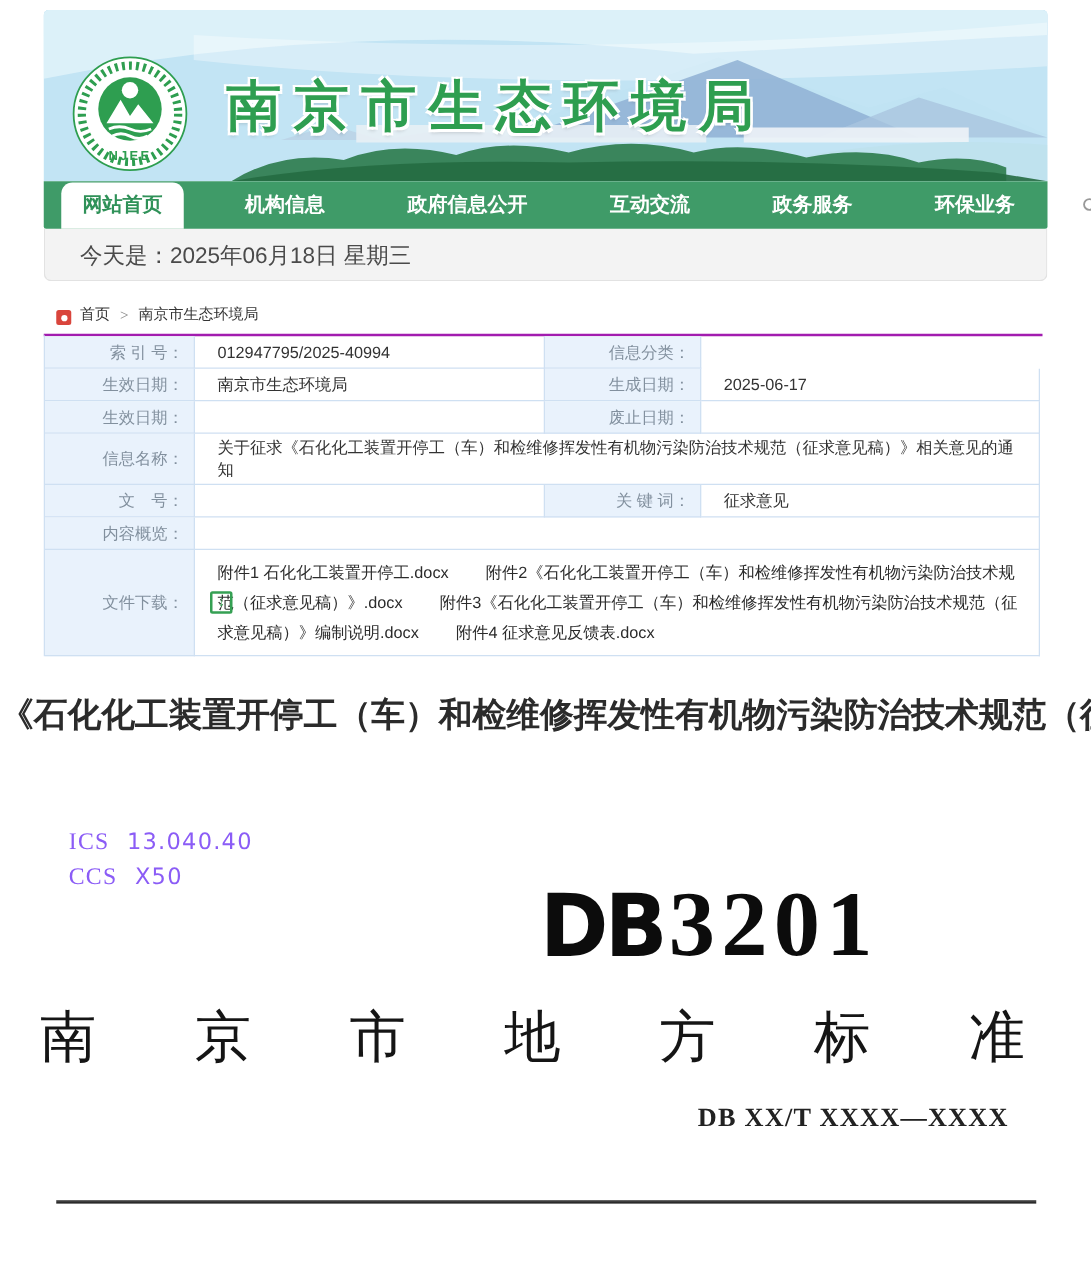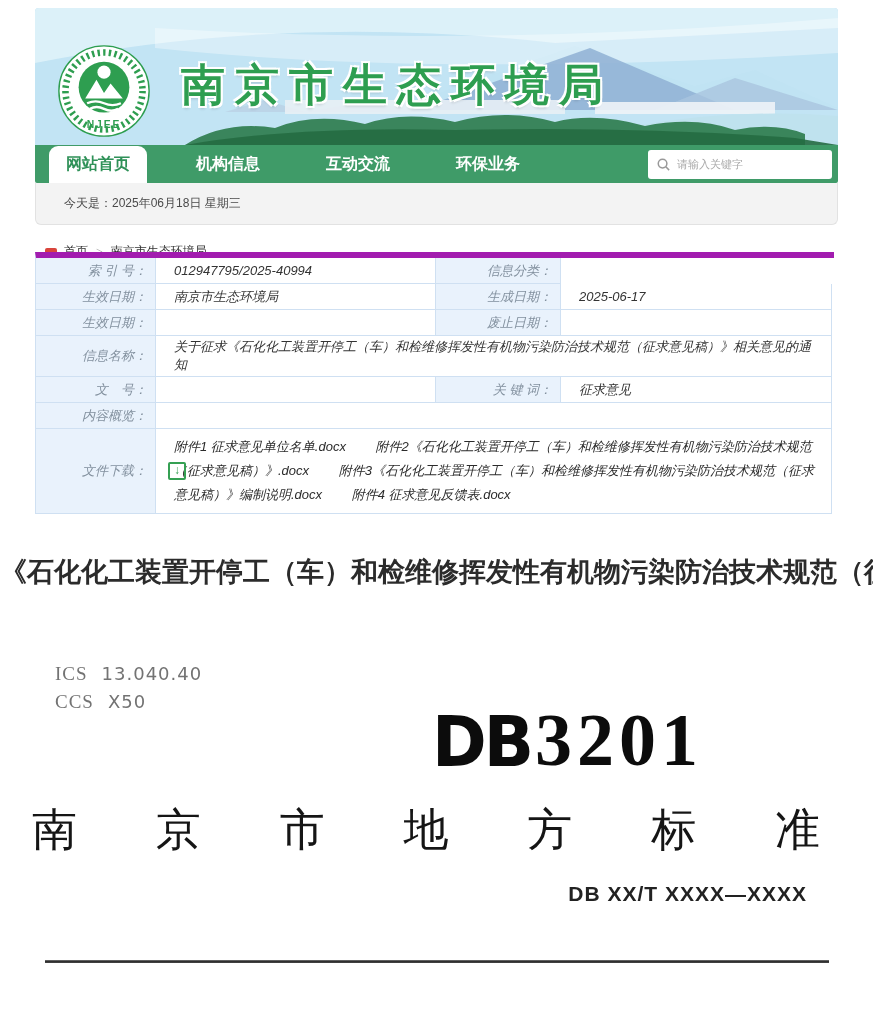--- a/index.html
+++ b/index.html
@@ -42,40 +42,39 @@
   .search-box svg{flex:0 0 auto;margin:0 4px 0 2px;}
   .search-box input{
     border:none;outline:none;flex:1;font-size:11px;color:#333;width:100%;
     font-family:"Liberation Sans",sans-serif;background:transparent;
   }
   .search-box input::placeholder{color:#aaa;}
   
   .datebar{
     height:41px;background:#f3f3f3;border:1px solid #e2e2e2;border-top:none;
     border-radius:0 0 6px 6px;display:flex;align-items:center;
-    font-size:12px;color:#4a4a4a;padding-left:28px;text-align:right;
+    font-size:18px;color:#4a4a4a;padding-left:28px;text-align:right;
   }
   
   .breadcrumb{
     position:absolute;left:45px;top:243px;display:flex;align-items:flex-end;
     font-size:12px;color:#333;font-family:Liberation Serif, serif;
   }
   .crumb-icon{
     width:12px;height:12px;background:#d9453c;border-radius:2px;margin-right:7px;
     display:inline-flex;align-items:center;justify-content:center;
   }
   .crumb-icon::after{content:"";width:5px;height:5px;border-radius:50%;background:#fff;}
   .breadcrumb .sep{margin:0 8px;color:#888;}
   .breadcrumb .home{cursor:pointer;}
   
   .tbl{
-    position:absolute;left:35px;top:252px;width:798px;
-    border-top:6px solid #a21caf;border-left:1px solid #cfe0f2;
+    position:absolute;left:35px;top:267px;width:798px;
+    border-top:2px solid #a21caf;border-left:1px solid #cfe0f2;
     font-size:13px;
-    font-style:italic;
   }
   .trow{display:grid;grid-template-columns:120px 280px 125px 271px;}
   .trow.span{grid-template-columns:120px 676px;}
   .tc{
     border-right:1px solid #cfe0f2;border-bottom:1px solid #cfe0f2;
     display:flex;align-items:center;min-height:26px;padding:2px 8px;box-sizing:border-box;
   }
   .tc.lbl{
     background:#e9f2fc;color:#82909e;justify-content:flex-end;text-align:right;
     white-space:nowrap;
@@ -91,21 +90,21 @@
   .att{margin-right:26px;cursor:pointer;color:#2b2b2b;}
   
   .doc-title{
     position:absolute;left:0;top:554px;width:873px;text-align:center;
     font-size:27px;font-weight:bold;color:#2b2b2b;letter-spacing:0px;white-space:nowrap;
   }
   
   .ics{
     position:absolute;left:55px;top:660px;
     font-family:"Liberation Serif","DejaVu Serif",serif;
-    font-size:19px;color:#737373;line-height:28px;letter-spacing:1px;
+    font-size:19px;color:#8b5cf6;line-height:28px;letter-spacing:1px;
   }
   .ics .num{font-family:"DejaVu Sans",sans-serif;font-size:18px;margin-left:14px;letter-spacing:1px;}
   .db-code{
     position:absolute;left:432px;top:698px;white-space:nowrap;color:#0c0c0c;
   }
   .db-code .prefix{
     font-family:"DejaVu Sans",sans-serif;font-weight:bold;font-size:66px;letter-spacing:-3px;
     display:inline-block;transform:scaleY(1.05);
   }
   .db-code .number{
@@ -113,21 +112,21 @@
     letter-spacing:5px;margin-left:4px;margin-top:24px;
   }
   .std-title{
     position:absolute;left:32px;top:800px;width:788px;
     display:flex;justify-content:space-between;
     font-size:45px;color:#151515;font-weight:500;
   }
   .std-number{
     position:absolute;right:66px;top:882px;
     font-size:21px;font-weight:bold;color:#222;letter-spacing:1px;
-    font-family:Liberation Sans, sans-serif;white-space:nowrap;
+    font-family:Liberation Serif, serif;white-space:nowrap;
   }
   .cover-line{
     position:absolute;left:45px;top:960px;width:784px;height:3px;
     background:linear-gradient(180deg,#777 0%,#222 60%,#555 100%);
   }
 </style>
 </head>
 <body>
 
 <div class="header">
@@ -160,21 +159,27 @@
   </div>
 
   <div class="nav">
     <div class="nav-tab active">
         <span>网站首页</span>
       </div>
     <div class="nav-tab">
         <span>机构信息</span>
       </div>
     <div class="nav-tab">
+        <span>政府信息公开</span>
+      </div>
+    <div class="nav-tab">
         <span>互动交流</span>
+      </div>
+    <div class="nav-tab">
+        <span>政务服务</span>
       </div>
     <div class="nav-tab">
         <span>环保业务</span>
       </div>
     <div class="nav-search">
       <div class="search-box">
         <svg width="15" height="15" viewBox="0 0 16 16">
           <circle cx="7" cy="7" r="4.6" fill="none" stroke="#999" stroke-width="1.6"></circle>
           <line x1="10.5" y1="10.5" x2="14" y2="14" stroke="#999" stroke-width="1.6"></line>
         </svg>
@@ -225,21 +230,21 @@
     <div class="tc val">征求意见</div>
   </div>
   <div class="trow span">
     <div class="tc lbl">内容概览：</div>
     <div class="tc val"></div>
   </div>
   <div class="trow span">
     <div class="tc lbl">文件下载：</div>
     <div class="tc val files-cell">
       <span class="dl-icon">↓</span>
-      <span class="att">附件1 征求意见单位名单.docx</span>
+      <span class="att">附件1 石化化工装置开停工.docx</span>
       <span class="att">附件2《石化化工装置开停工（车）和检维修挥发性有机物污染防治技术规范（征求意见稿）》.docx</span>
       <span class="att">附件3《石化化工装置开停工（车）和检维修挥发性有机物污染防治技术规范（征求意见稿）》编制说明.docx</span>
       <span class="att">附件4 征求意见反馈表.docx</span>
     </div>
   </div>
 </div>
 
 <div class="doc-title">《石化化工装置开停工（车）和检维修挥发性有机物污染防治技术规范（征求意见稿)》</div>
 
 <div class="ics">

